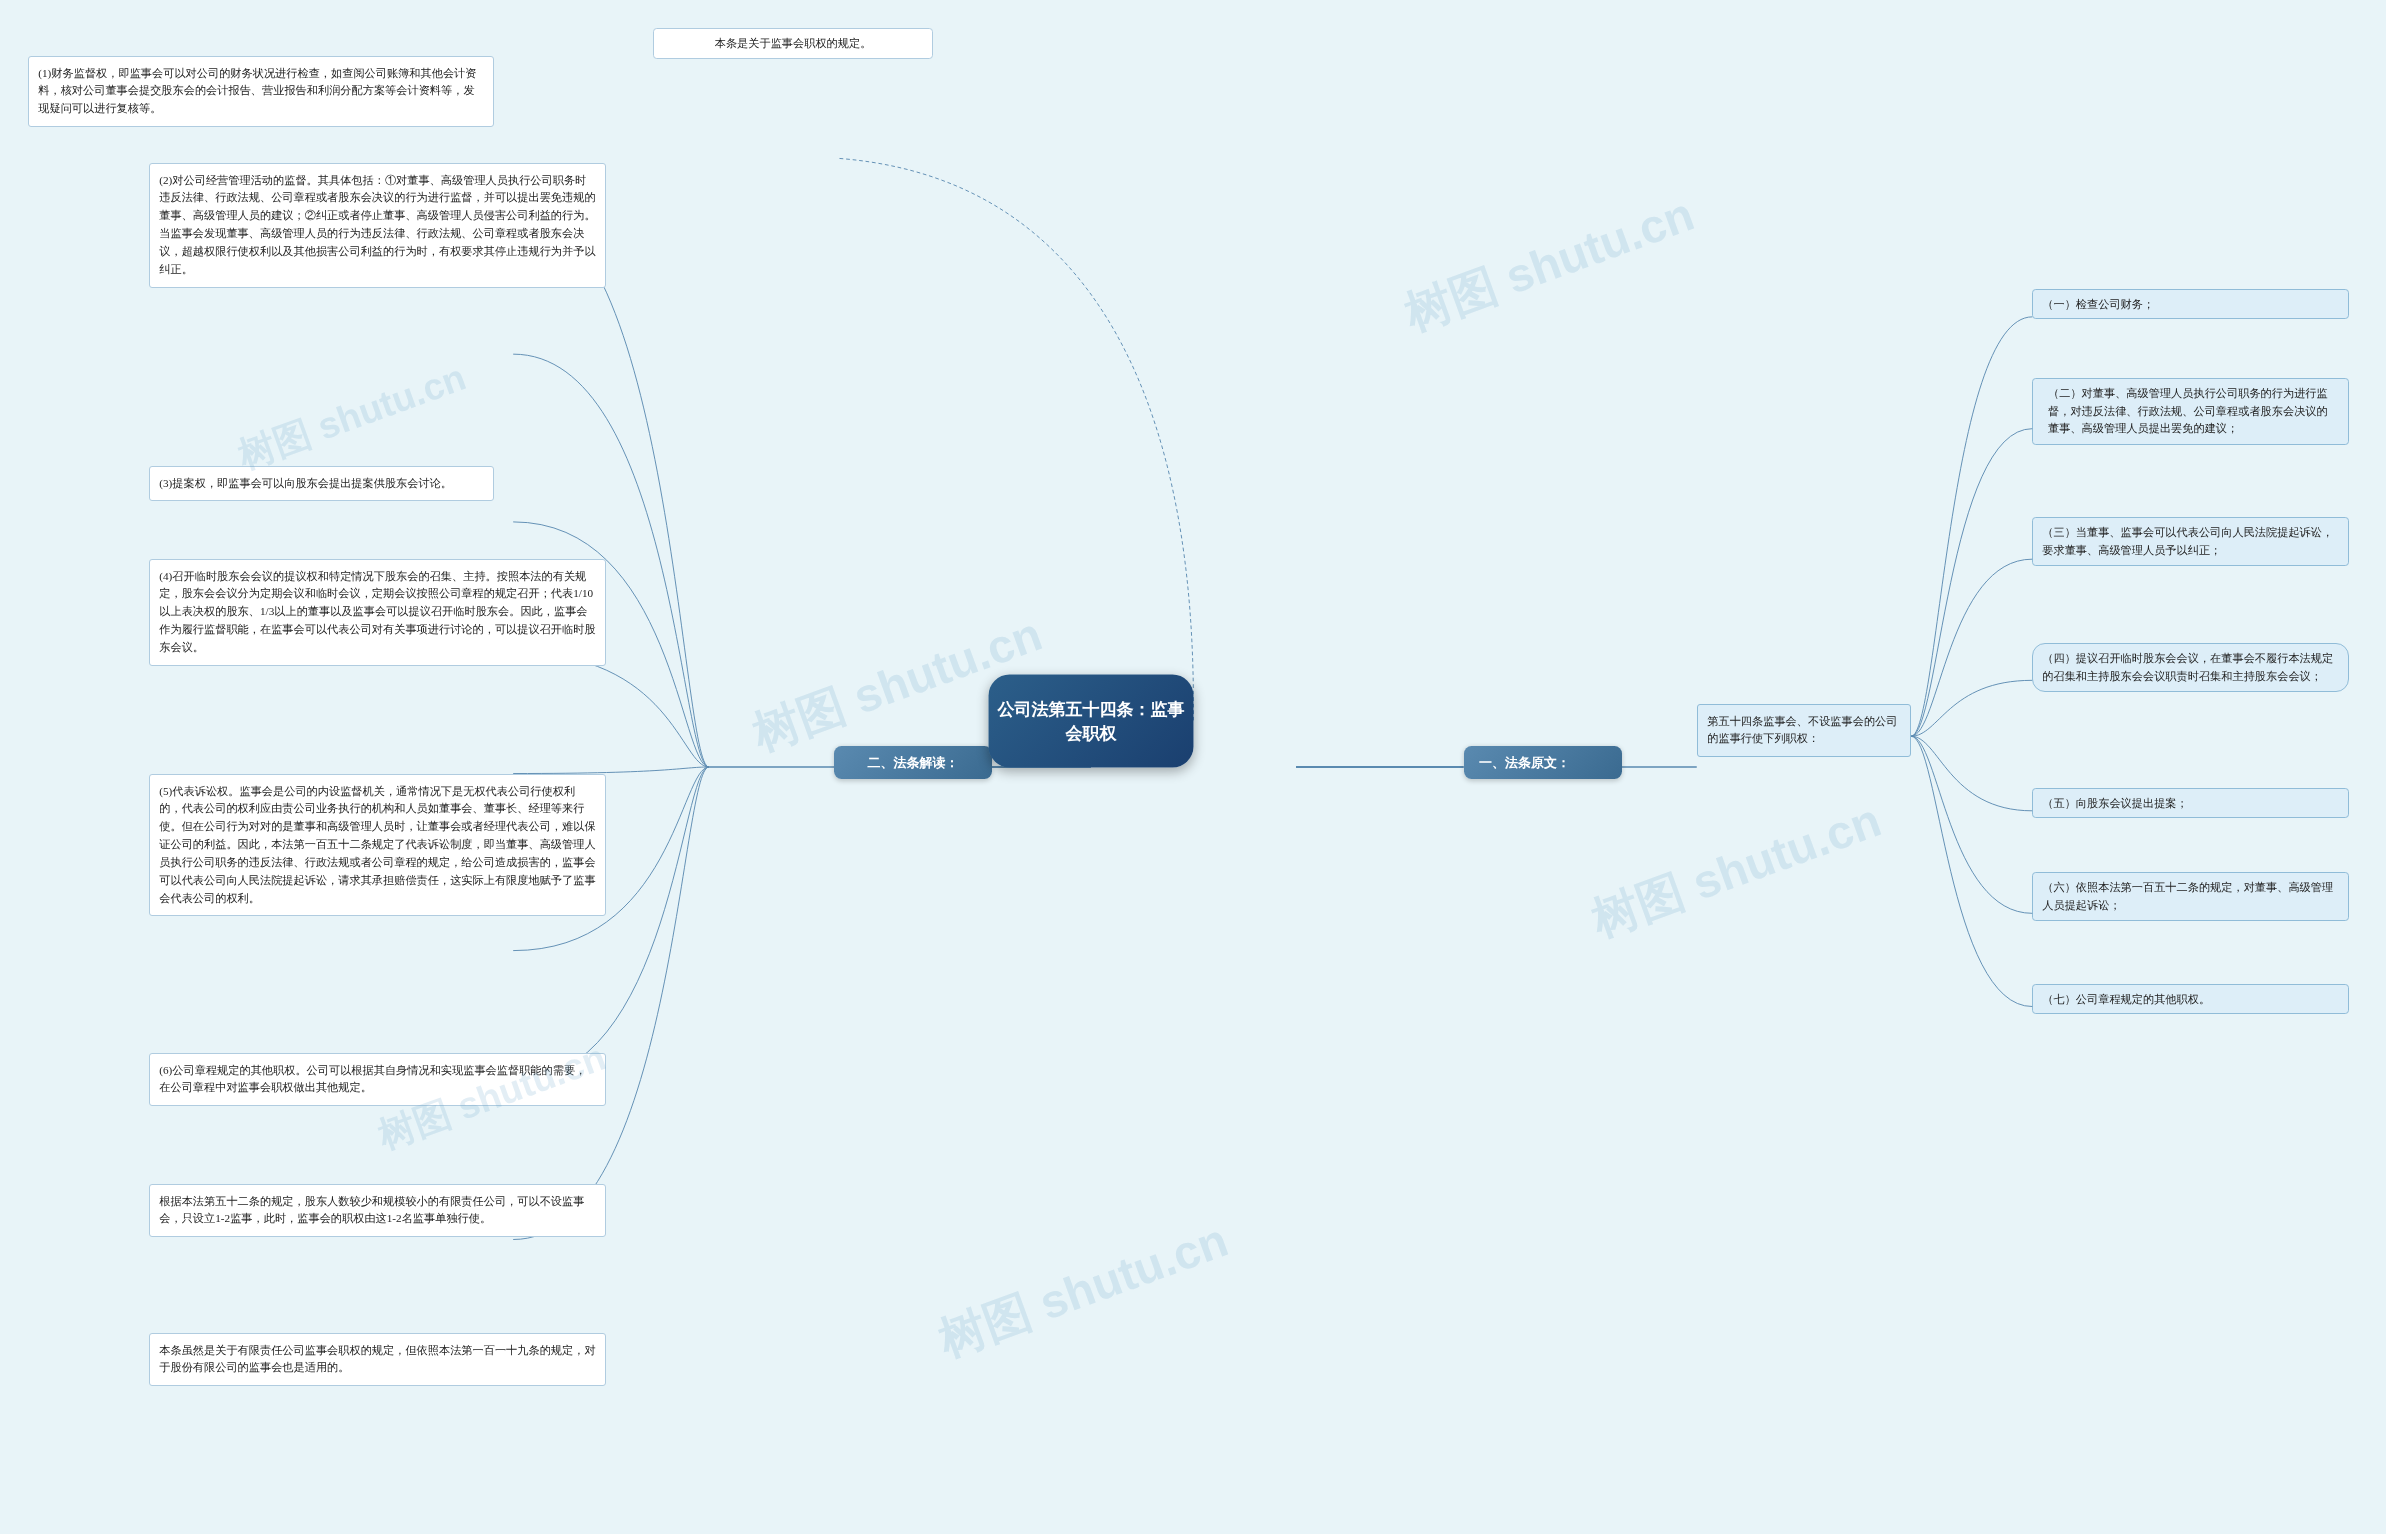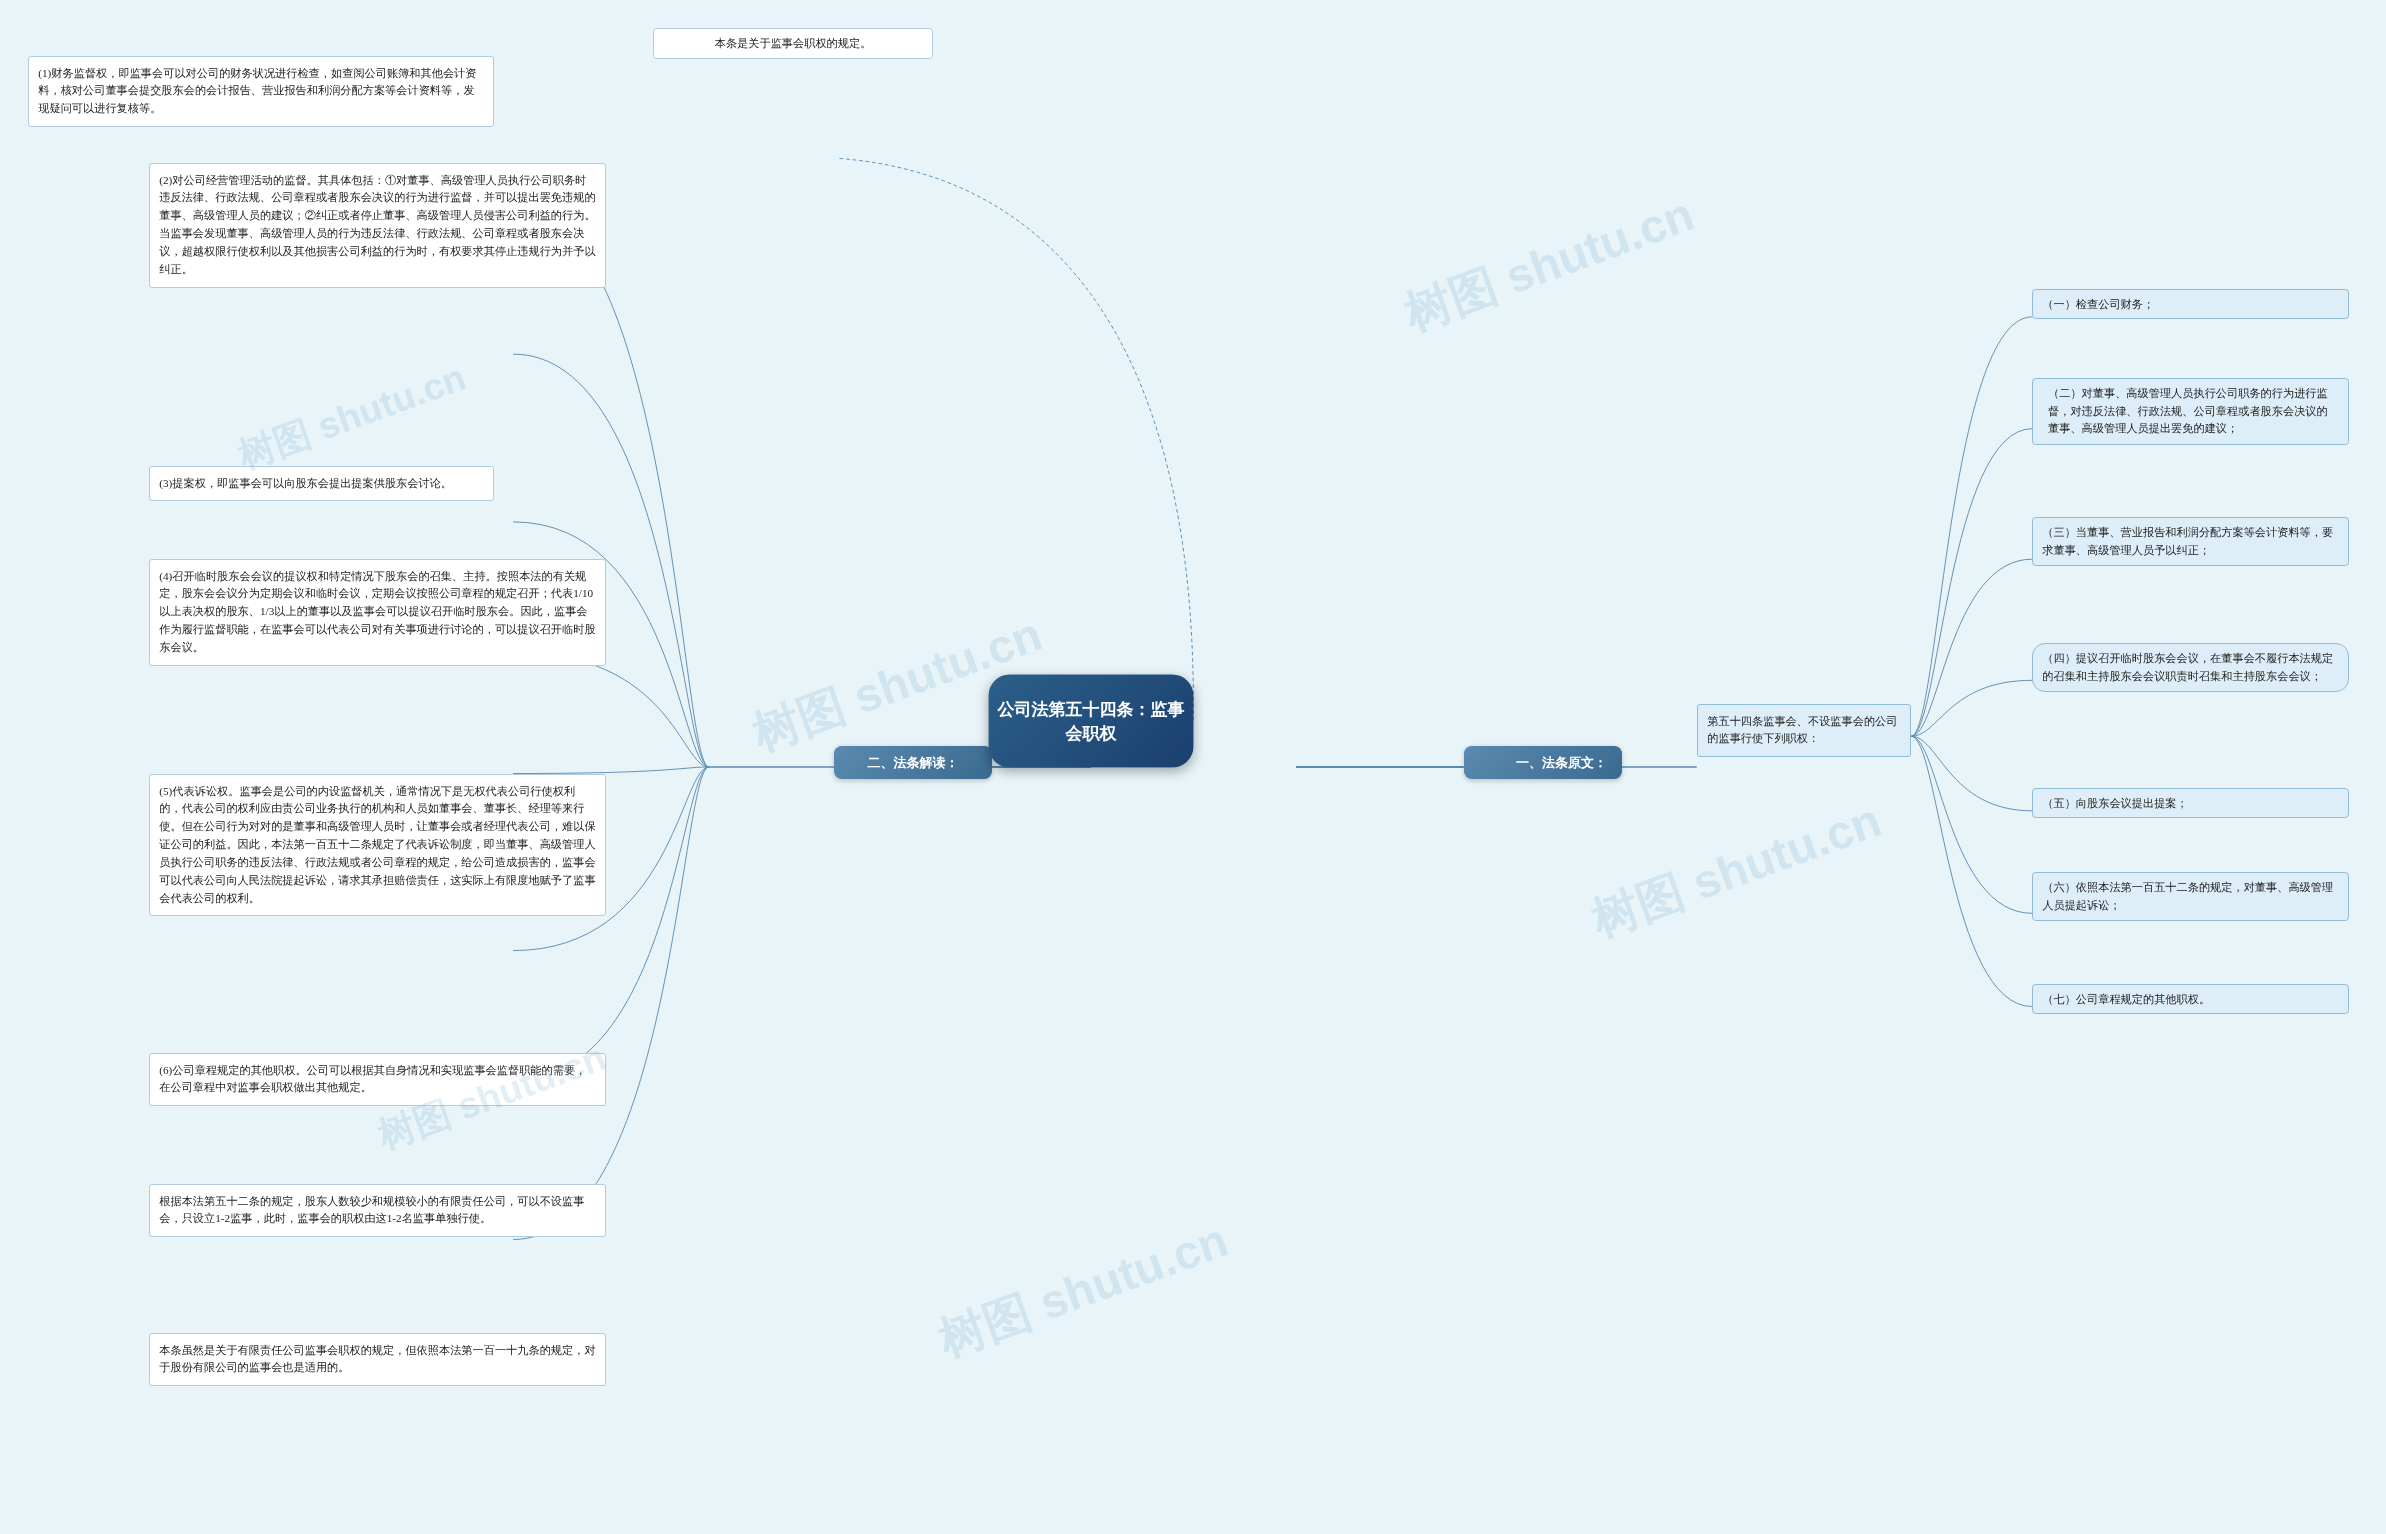--- a/index.html
+++ b/index.html
@@ -154,38 +154,38 @@
 
 <div class="center-node" style="left: 1091px; top: 721px;">
   <span style="white-space: pre-line;">公司法第五十四条：监事
 会职权</span>
 </div>
 
 <div class="branch-label" style="left: 834px; top: 746px; width: 158px; text-align: center;">
   <span>二、法条解读：</span>
 </div>
 
-<div class="branch-label" style="left: 1464px; top: 746px; width: 158px; text-align: right;">
+<div class="branch-label" style="left: 1464px; top: 746px; width: 158px; text-align: left;">
   <span>一、法条原文：</span>
 </div>
 
 <div class="content-box content-box-blue" style="left: 1697px; top: 704px; width: 214px;">
   <span>第五十四条监事会、不设监事会的公司的监事行使下列职权：</span>
 </div>
 
 <div class="right-item" style="left: 2032px; top: 289px; width: 317px;">
   <span>（一）检查公司财务；</span>
 </div>
 
 <div class="right-item" style="left: 2032px; top: 378px; width: 317px; line-height: 1.6; padding-left: 15px;">
   <span>（二）对董事、高级管理人员执行公司职务的行为进行监督，对违反法律、行政法规、公司章程或者股东会决议的董事、高级管理人员提出罢免的建议；</span>
 </div>
 
 <div class="right-item" style="left: 2032px; top: 517px; width: 317px; line-height: 1.6;">
-  <span>（三）当董事、营业报告和利润分配方案等会计资料等，要求董事、高级管理人员予以纠正；</span>
+  <span>（三）当董事、监事会可以代表公司向人民法院提起诉讼，要求董事、高级管理人员予以纠正；</span>
 </div>
 
 <div class="right-item" style="left: 2032px; top: 643px; width: 317px; line-height: 1.6; border-radius: 13px;">
   <span>（四）提议召开临时股东会会议，在董事会不履行本法规定的召集和主持股东会会议职责时召集和主持股东会会议；</span>
 </div>
 
 <div class="right-item" style="left: 2032px; top: 788px; width: 317px;">
   <span>（五）向股东会议提出提案；</span>
 </div>
 

